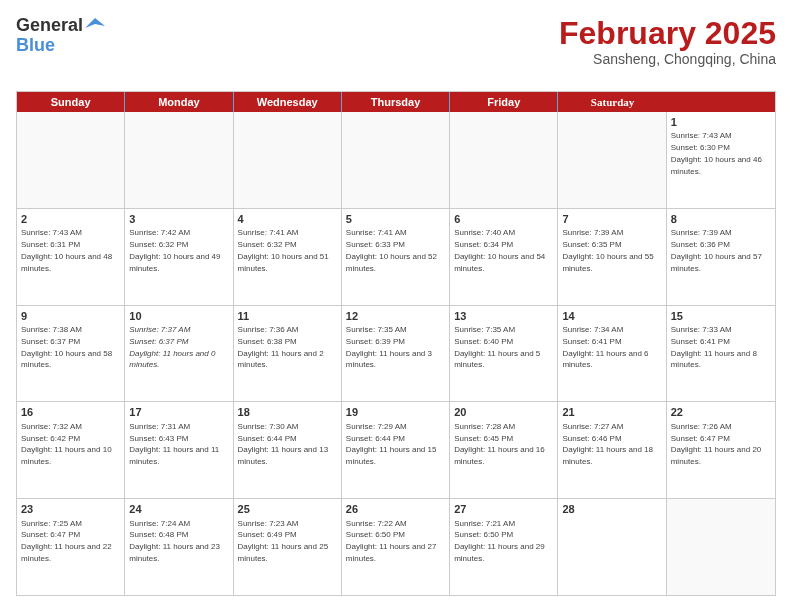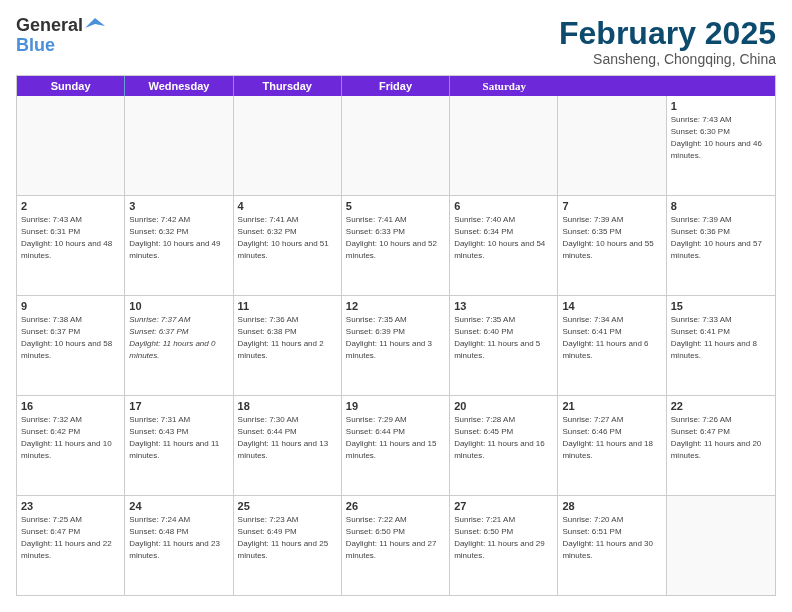--- a/index.html
+++ b/index.html
@@ -14,21 +14,21 @@
       width: 792px;
       height: 612px;
       padding: 16px;
       display: flex;
       flex-direction: column;
     }
     .header {
       display: flex;
       justify-content: space-between;
       align-items: flex-start;
-      margin-bottom: 8px;
+      margin-bottom: 24px;
     }
     .logo {
       display: flex;
       align-items: center;
     }
     .logo-text {
       font-size: 18px;
       font-weight: bold;
       color: #333;
       line-height: 1.1;
@@ -40,37 +40,37 @@
       width: 20px;
       height: 20px;
       margin-left: 2px;
     }
     .title-block {
       text-align: right;
     }
     .month-title {
       font-size: 32px;
       font-weight: bold;
-      color: #0c4a6e;
+      color: #b91c1c;
       line-height: 1.1;
     }
     .subtitle {
       font-size: 14px;
       color: #555;
     }
     .calendar {
       flex: 1;
       display: flex;
       flex-direction: column;
       border: 1px solid #ccc;
     }
     .cal-header {
       display: grid;
       grid-template-columns: repeat(7, 1fr);
-      background: #6d28d9;
+      background: #b91c1c;
     }
     .cal-header-cell {
       color: #fff;
       font-size: 11px;
       font-weight: bold;
       text-align: center;
       padding: 4px 2px;
       border-right: 1px solid #6a9fd1;
     }
     .cal-header-cell:last-child { border-right: none; font-family: Liberation Serif, serif; }
@@ -128,20 +128,21 @@
     </div>
     <div class="title-block">
       <div class="month-title">February 2025</div>
       <div class="subtitle">Sansheng, Chongqing, China</div>
     </div>
   </div>
 
   <div class="calendar">
     <div class="cal-header">
       <div class="cal-header-cell">Sunday</div>
+      <div class="cal-header-cell">Monday</div>
       <div class="cal-header-cell">Wednesday</div>
       <div class="cal-header-cell">Thursday</div>
       <div class="cal-header-cell">Friday</div>
       <div class="cal-header-cell">Saturday</div>
     </div>
     <div class="cal-body" id="cal-body">
     <div class="cal-row">
           <div class="cal-cell empty"></div>
           <div class="cal-cell empty"></div>
           <div class="cal-cell empty"></div>
@@ -230,20 +231,18 @@
 Daylight: 11 hours and 23 minutes.</span></div>
           <div class="cal-cell"><span class="day-num">25</span><span class="cell-text" style="white-space: pre-line;">Sunrise: 7:23 AM
 Sunset: 6:49 PM
 Daylight: 11 hours and 25 minutes.</span></div>
           <div class="cal-cell"><span class="day-num">26</span><span class="cell-text" style="white-space: pre-line;">Sunrise: 7:22 AM
 Sunset: 6:50 PM
 Daylight: 11 hours and 27 minutes.</span></div>
           <div class="cal-cell"><span class="day-num">27</span><span class="cell-text" style="white-space: pre-line;">Sunrise: 7:21 AM
 Sunset: 6:50 PM
 Daylight: 11 hours and 29 minutes.</span></div>
-          <div class="cal-cell"><span class="day-num">28</span><span class="cell-text" style="white-space: pre-line;">Sunrise: 7:20 AM
-Sunset: 6:51 PM
-Daylight: 11 hours and 30 minutes.</span></div>
+          <div class="cal-cell"><span class="day-num">28</span></div>
           <div class="cal-cell empty"></div>
         </div>
       </div>
   </div>
 </div>
 
 </body></html>

